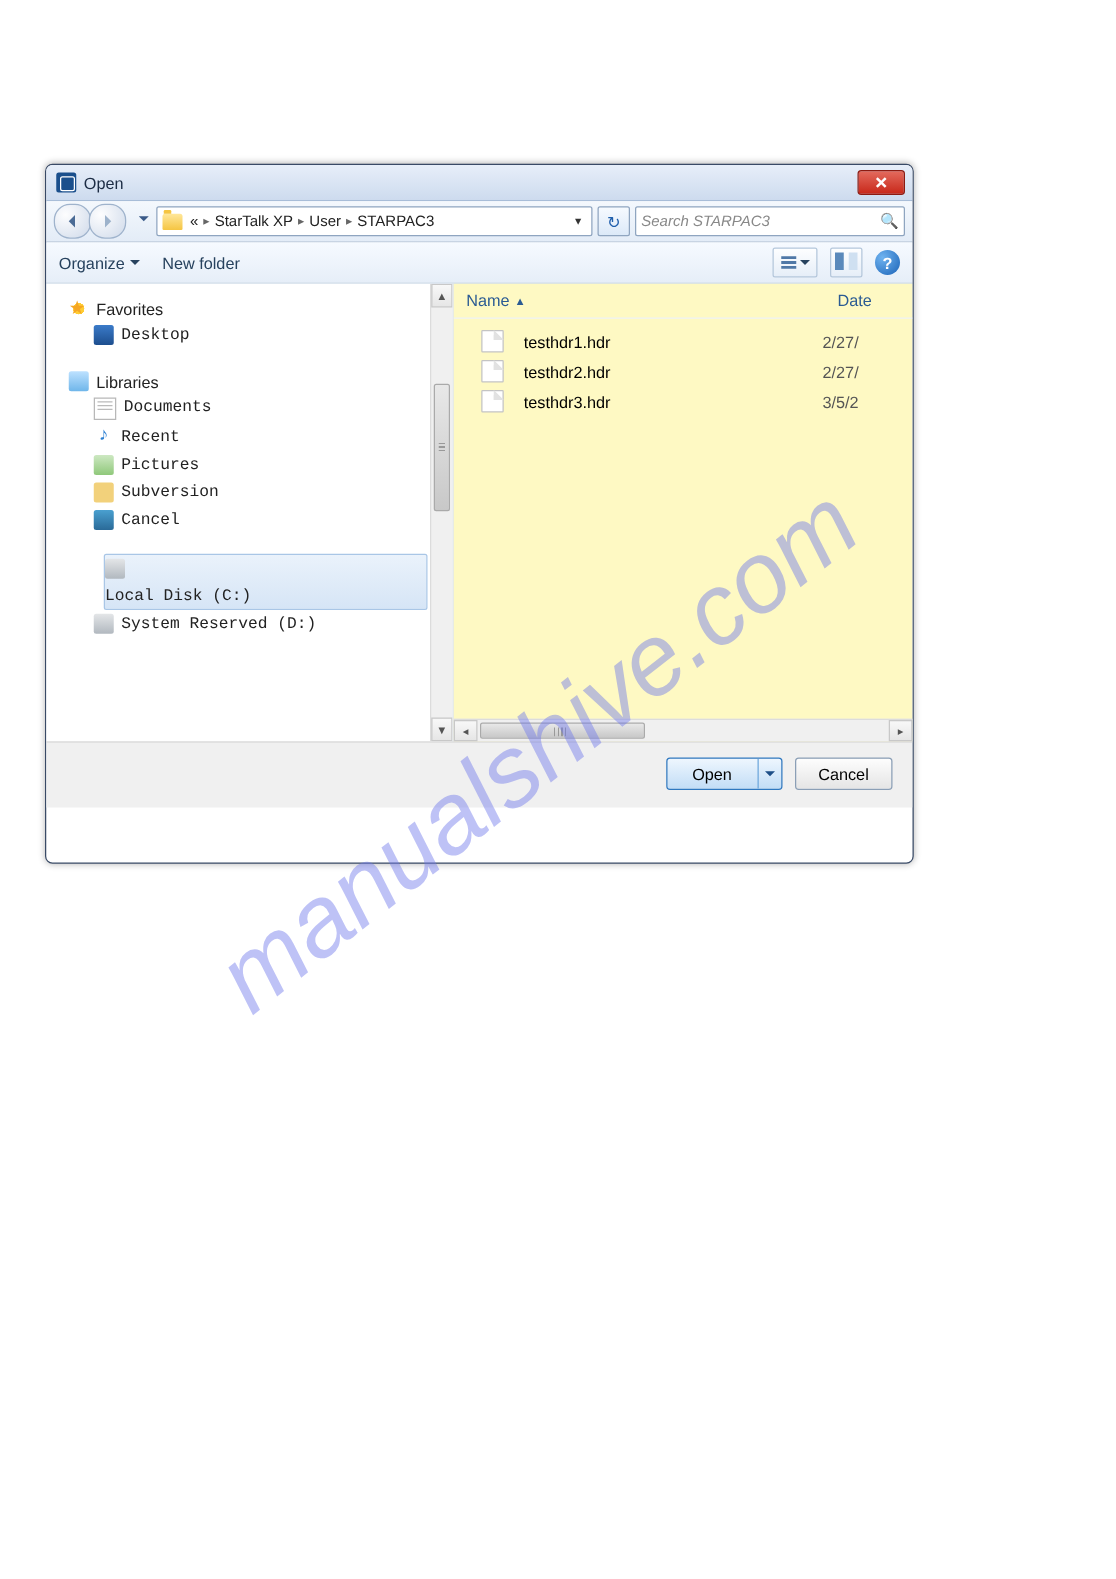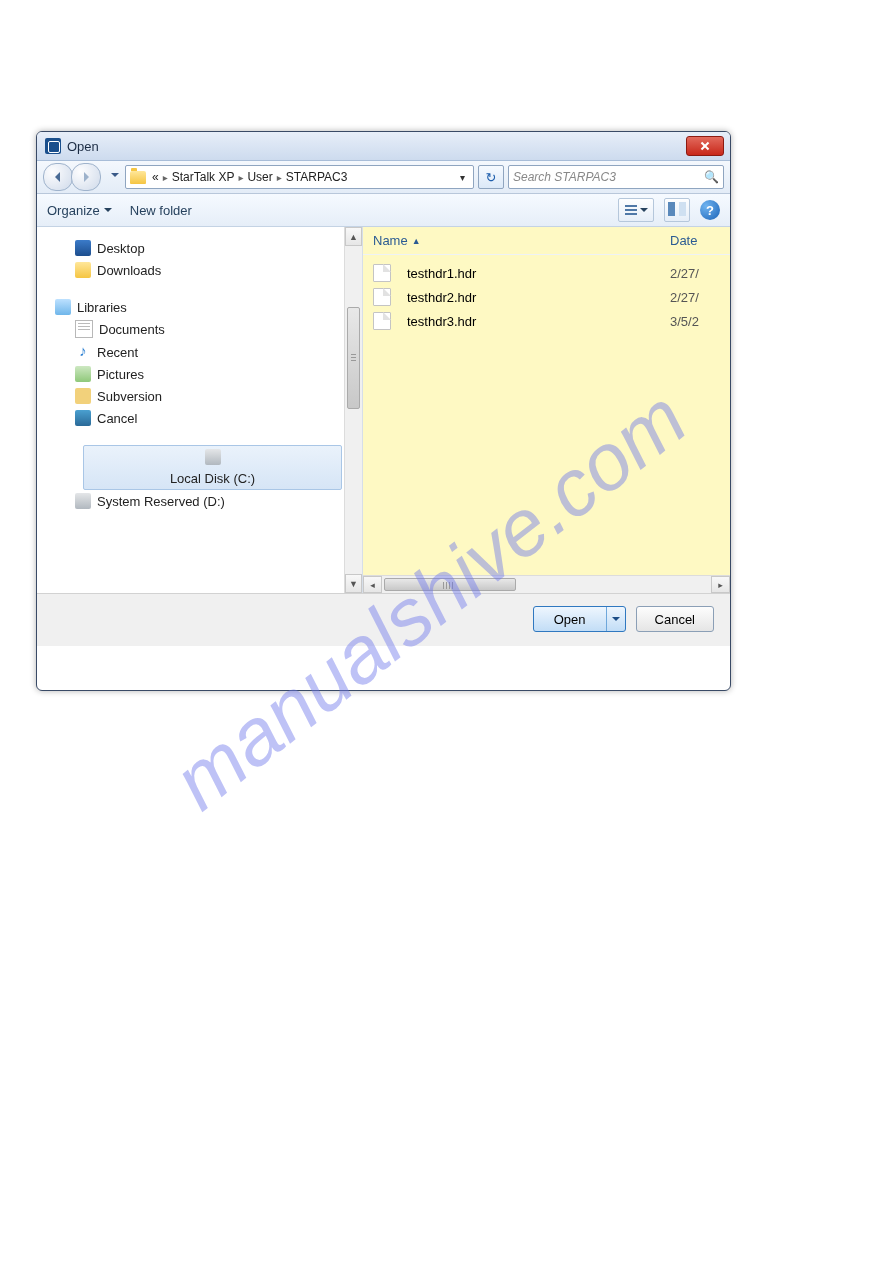--- a/index.html
+++ b/index.html
@@ -48,21 +48,21 @@
 
 .body-split{display:flex;height:366px;}
 .navpane{width:325px;border-right:1px solid #d6dee8;overflow:hidden;position:relative;background:#fff;}
 .vscroll{position:absolute;right:0;top:0;bottom:0;width:17px;background:#f0f0f0;border-left:1px solid #dcdcdc;}
 .vscroll .arrow{height:17px;background:linear-gradient(#f8f8f8,#e6e6e6);border:1px solid #c8c8c8;display:flex;align-items:center;justify-content:center;font-size:9px;color:#555;}
 .vscroll .thumb{position:absolute;left:2px;right:2px;top:80px;height:100px;background:linear-gradient(#e8e8e8,#c8c8c8);border:1px solid #aaa;border-radius:2px;}
 .vscroll .thumb-lines{position:absolute;left:3px;right:3px;top:46px;height:8px;background:repeating-linear-gradient(#999,#999 1px,transparent 1px,transparent 3px);}
 .navtree{padding:10px 0 0 18px;font-size:13px;color:#222;}
 .nt-group{margin-bottom:16px;}
 .nt-head{display:flex;align-items:center;gap:6px;padding:2px 0;}
-.nt-item{display:flex;align-items:center;gap:6px;padding:3px 0 3px 20px;}
+.nt-item{display:flex;align-items:flex-start;gap:6px;padding:3px 0 3px 20px;font-family:Liberation Mono, monospace;}
 .nt-item.selected{background:linear-gradient(#eaf2fb,#d6e5f6);border:1px solid #a9c6e6;border-radius:2px;margin-left:28px;padding-left:0;margin-right:20px;flex-direction:column;}
 .ic{width:16px;height:16px;display:inline-block;flex-shrink:0;}
 .ic-star{background:radial-gradient(circle,#ffcc33 40%,transparent 41%);position:relative;}
 .ic-star::after{content:"★";color:#f5a623;font-size:15px;position:absolute;left:0;top:-2px;}
 .ic-desktop{background:linear-gradient(#3b7bc9,#1d4e8e);border-radius:2px;}
 .ic-dl{background:linear-gradient(#ffe79a,#f5c542);border-radius:2px;}
 .ic-recent{background:#d9a05b;border-radius:2px;}
 .ic-lib{background:linear-gradient(#bde1ff,#6fb6ea);border-radius:2px;}
 .ic-doc{background:#fff;border:1px solid #b8b8b8;position:relative;}
 .ic-doc::after{content:"";position:absolute;left:2px;top:2px;right:2px;height:1px;background:#bbb;box-shadow:0 3px 0 #bbb,0 6px 0 #bbb;}
@@ -71,21 +71,21 @@
 .ic-svn{background:#f2d17b;border-radius:2px;}
 .ic-vid{background:linear-gradient(#4aa0d0,#2a6a98);border-radius:2px;}
 .ic-comp{background:#b8cde4;border-radius:2px;position:relative;}
 .ic-disk{background:linear-gradient(#e4e6e8,#b1b8bf);border-radius:2px;}
 
 .filepane{flex:1;position:relative;background:#fef9c3;}
 .fheader{display:flex;padding:6px 10px;color:#2b5b93;font-size:13px;border-bottom:1px solid #eef2f6;}
 .fh-name{flex:1;display:flex;align-items:center;gap:4px;}
 .fh-name .sort{font-size:9px;color:#2b5b93;}
 .fh-date{width:50px;text-align:left;}
-.flist{padding:6px 0;}
+.flist{padding:6px 12px;}
 .frow{display:flex;align-items:center;padding:3px 10px;font-size:13px;}
 .frow .ic-file{width:16px;height:16px;background:#fff;border:1px solid #c4c4c4;border-radius:1px;margin-right:8px;position:relative;}
 .frow .ic-file::after{content:"";position:absolute;right:-1px;top:-1px;border:4px solid transparent;border-left-color:#e2e2e2;border-bottom-color:#e2e2e2;}
 .frow .fname{flex:1;padding-left:8px;}
 .frow .fdate{width:50px;color:#555;}
 .hscroll{position:absolute;left:0;right:0;bottom:0;height:17px;background:#f0f0f0;border-top:1px solid #dcdcdc;display:flex;}
 .hscroll .harrow{width:17px;background:linear-gradient(#f8f8f8,#e6e6e6);border:1px solid #c8c8c8;font-size:9px;color:#555;display:flex;align-items:center;justify-content:center;}
 .hscroll .htrack{flex:1;position:relative;}
 .hscroll .hthumb{position:absolute;top:2px;bottom:2px;left:2px;width:130px;background:linear-gradient(#e8e8e8,#c8c8c8);border:1px solid #aaa;border-radius:2px;}
 .hscroll .hthumb::after{content:"";position:absolute;left:58px;top:3px;width:10px;height:7px;background:repeating-linear-gradient(90deg,#999,#999 1px,transparent 1px,transparent 3px);}
@@ -147,27 +147,27 @@
           </div>
       <div class="pane-btn"></div>
       <div class="help-btn">?</div>
     </div>
   </div>
 
   <div class="body-split">
     <div class="navpane">
       <div class="navtree">
         <div class="nt-group">
+          <div class="nt-head">
+                <span class="ic ic-star"></span>
+                <span>Favorites</span>
+              </div>
           <div class="nt-item">
                 <span class="ic ic-desktop"></span>
                 <span>Desktop</span>
-              </div>
-          <div class="nt-item">
-                <span class="ic ic-dl"></span>
-                <span>Downloads</span>
               </div>
         </div>
         <div class="nt-group">
           <div class="nt-head">
                 <span class="ic ic-lib"></span>
                 <span>Libraries</span>
               </div>
           <div class="nt-item">
                 <span class="ic ic-doc"></span>
                 <span>Documents</span>

